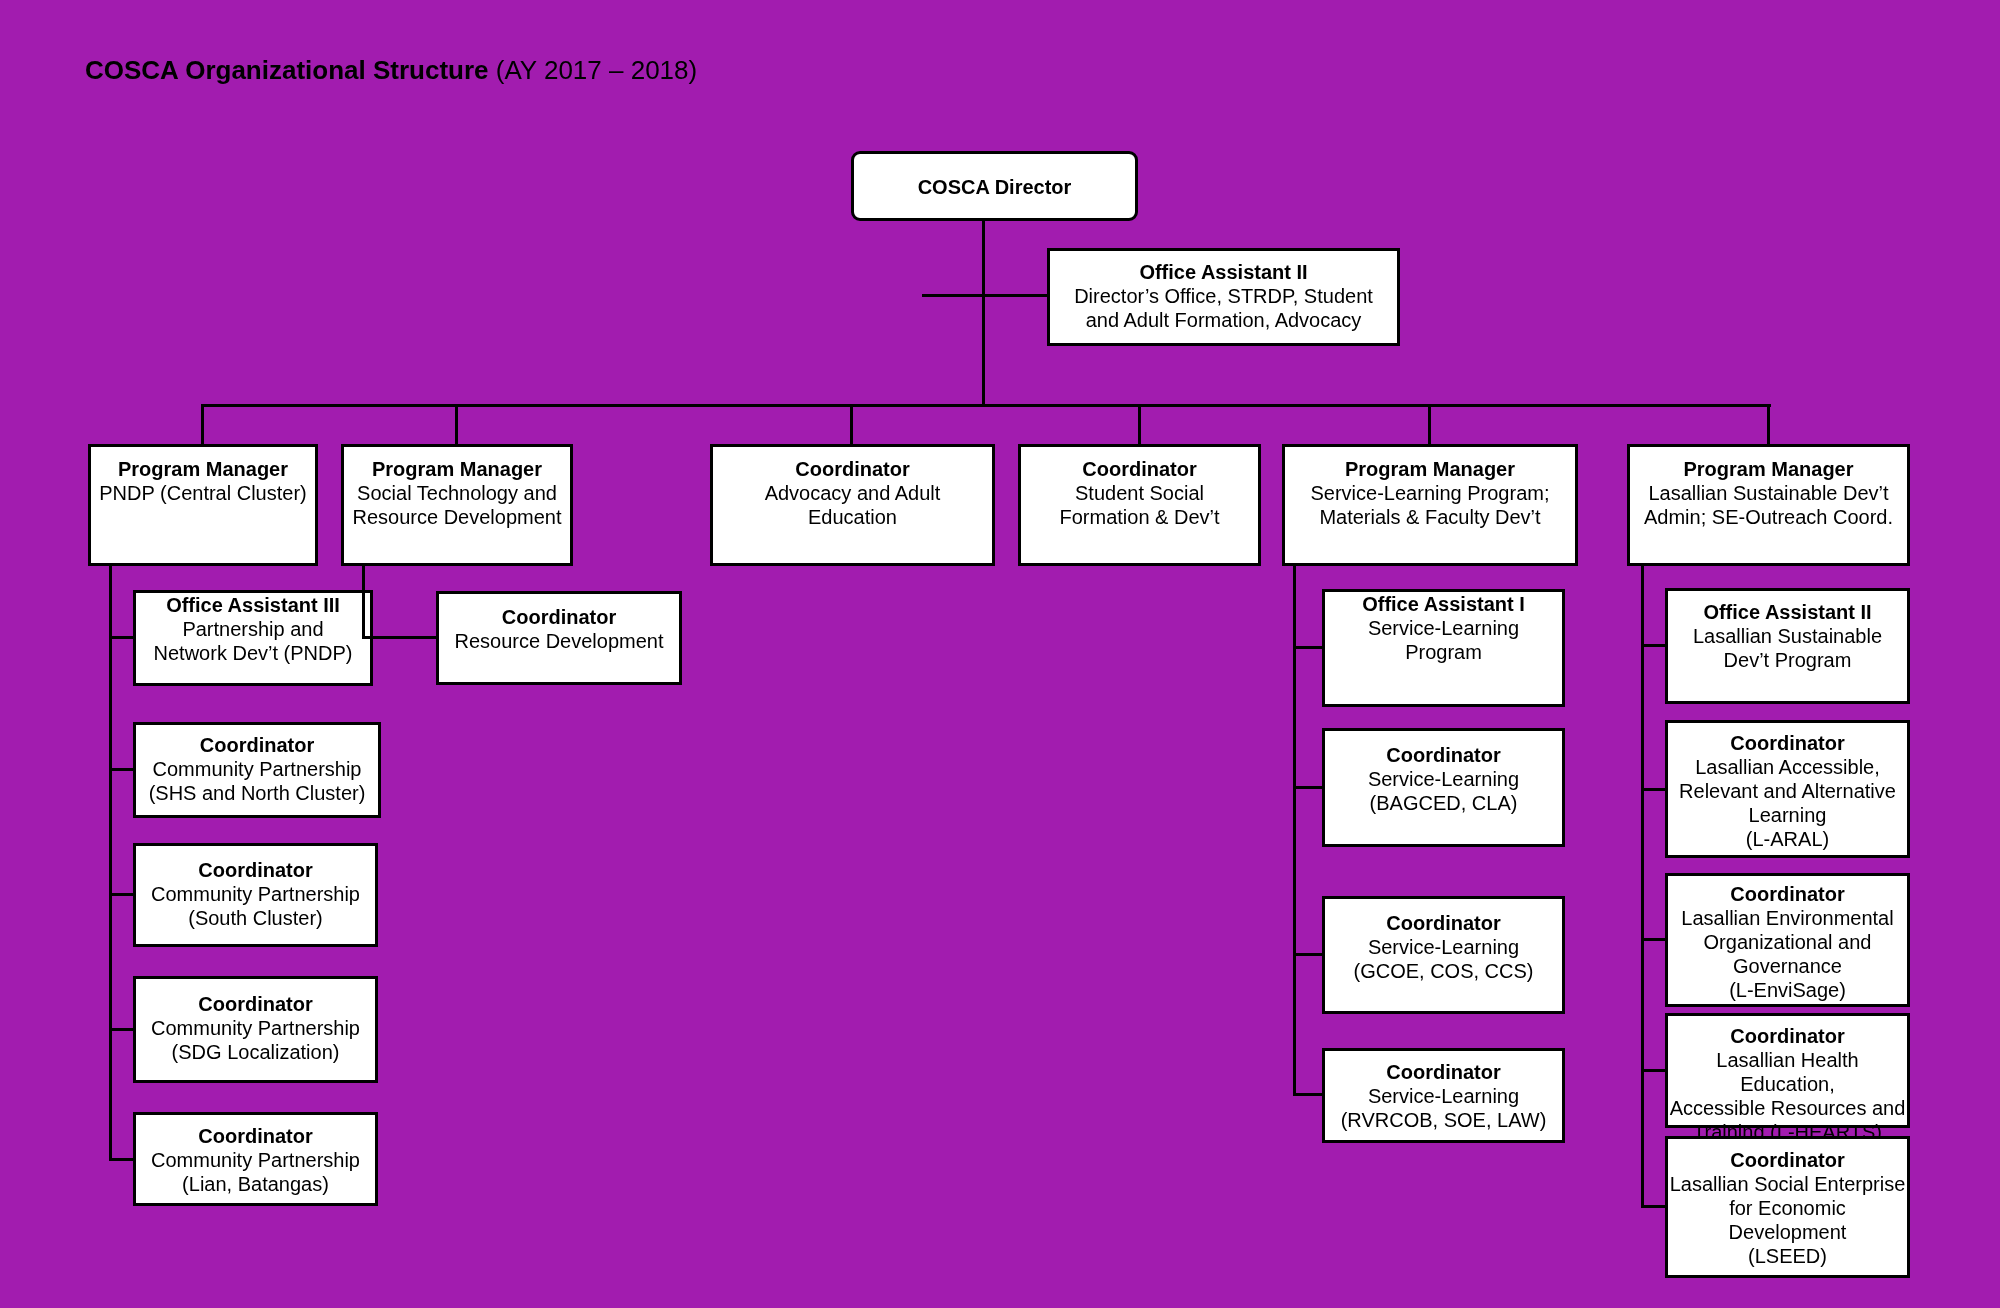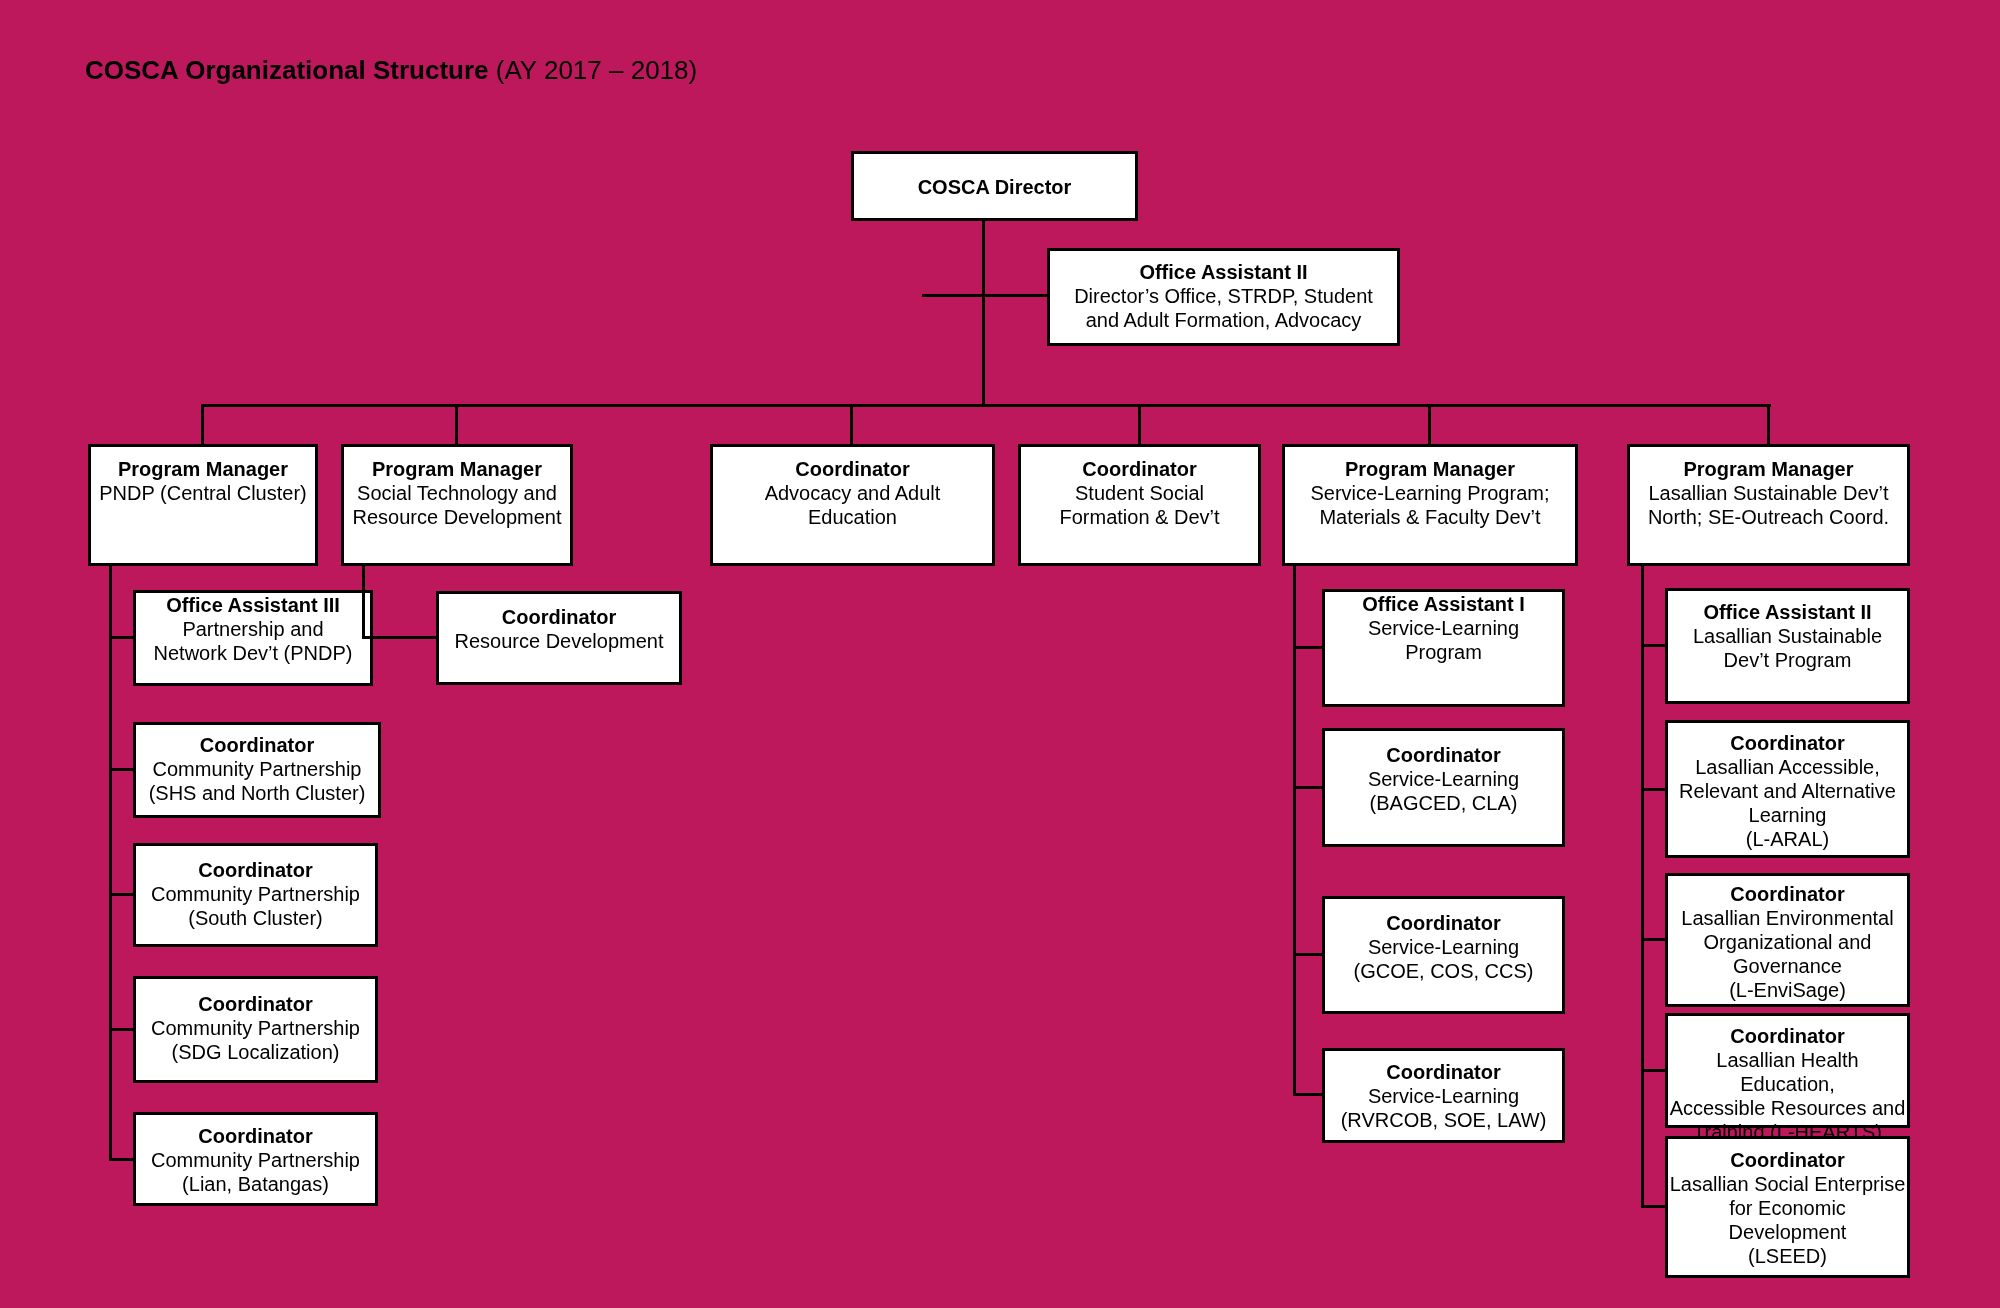--- a/index.html
+++ b/index.html
@@ -1,20 +1,20 @@
 <!DOCTYPE html>
 <html><head>
 <meta charset="utf-8">
 <style>
   html, body { margin: 0; padding: 0; background: #ffffff; }
   #canvas {
     position: relative;
     width: 2000px;
     height: 1308px;
-    background: #be185d;
+    background: #a21caf;
     font-family: "Liberation Sans", "DejaVu Sans", sans-serif;
     color: #000000;
     overflow: hidden;
   }
   .title {
     position: absolute;
     left: 85px;
     top: 55px;
     font-size: 26px;
     white-space: nowrap;
@@ -39,21 +39,21 @@
   }
 </style>
 </head>
 <body>
 
 <div id="canvas">
   <div class="title">
     <span class="title-bold">COSCA Organizational Structure</span>
     <span class="title-normal">(AY 2017 – 2018)</span>
   </div>
-<div class="box" style="left: 851px; top: 151px; width: 287px; height: 70px; padding-top: 21px;">
+<div class="box" style="left: 851px; top: 151px; width: 287px; height: 70px; padding-top: 21px; border-radius: 9px;">
       <div class="box-title">COSCA Director</div>
     </div>
     <div class="box" style="left: 1047px; top: 248px; width: 353px; height: 98px; padding-top: 9px;">
       <div class="box-title">Office Assistant II</div>
       <div class="box-line">Director’s Office, STRDP, Student</div>
       <div class="box-line">and Adult Formation, Advocacy</div>
     </div>
     <div class="box" style="left: 88px; top: 444px; width: 230px; height: 122px; padding-top: 10px;">
       <div class="box-title">Program Manager</div>
       <div class="box-line">PNDP (Central Cluster)</div>
@@ -74,21 +74,21 @@
       <div class="box-line">Formation &amp; Dev’t</div>
     </div>
     <div class="box" style="left: 1282px; top: 444px; width: 296px; height: 122px; padding-top: 10px;">
       <div class="box-title">Program Manager</div>
       <div class="box-line">Service-Learning Program;</div>
       <div class="box-line">Materials &amp; Faculty Dev’t</div>
     </div>
     <div class="box" style="left: 1627px; top: 444px; width: 283px; height: 122px; padding-top: 10px;">
       <div class="box-title">Program Manager</div>
       <div class="box-line">Lasallian Sustainable Dev’t</div>
-      <div class="box-line">North; SE-Outreach Coord.</div>
+      <div class="box-line">Admin; SE-Outreach Coord.</div>
     </div>
     <div class="box" style="left: 133px; top: 590px; width: 240px; height: 96px; ">
       <div class="box-title">Office Assistant III</div>
       <div class="box-line">Partnership and</div>
       <div class="box-line">Network Dev’t (PNDP)</div>
     </div>
     <div class="box" style="left: 133px; top: 722px; width: 248px; height: 96px; padding-top: 8px;">
       <div class="box-title">Coordinator</div>
       <div class="box-line">Community Partnership</div>
       <div class="box-line">(SHS and North Cluster)</div>

